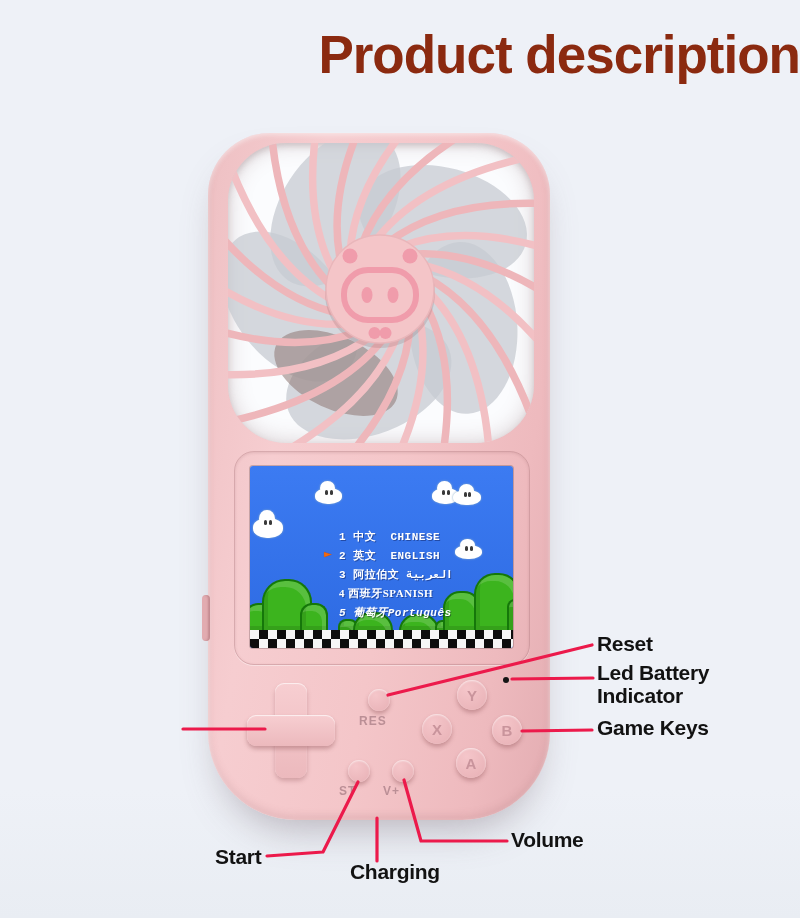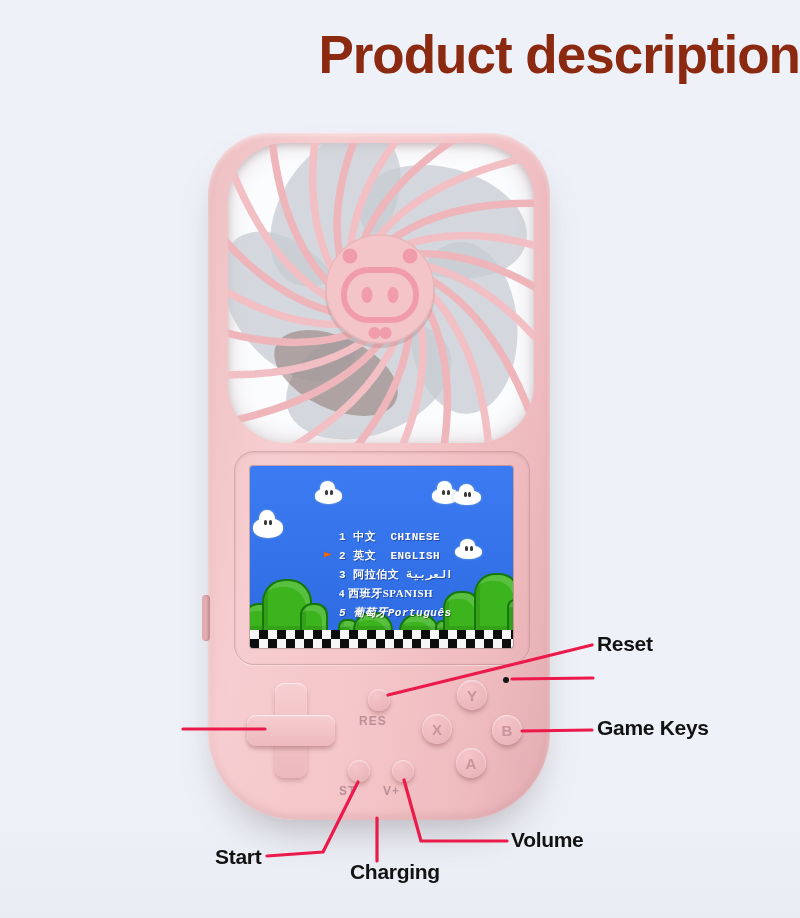--- a/index.html
+++ b/index.html
@@ -222,18 +222,19 @@
       <path d="M512,679 L593,678"></path>
       <path d="M522,731 L592,730"></path>
       <path d="M358,782 L323,852 L267,856"></path>
       <path d="M377,818 L377,861"></path>
       <path d="M404,780 L421,841 L507,841"></path>
     </g>
     <circle cx="506" cy="680" r="3" fill="#151515"></circle>
   </svg>
 
   <div class="note" style="left:597px;top:632px;">Reset</div>
+  <div class="note" style="left:597px;top:661px;width:128px;">Led Battery Indicator</div>
   <div class="note" style="left:597px;top:716px;">Game Keys</div>
   <div class="note" style="left:215px;top:845px;">Start</div>
   <div class="note" style="left:350px;top:860px;">Charging</div>
   <div class="note" style="left:511px;top:828px;">Volume</div>
 
 </div>
 
 </body></html>

